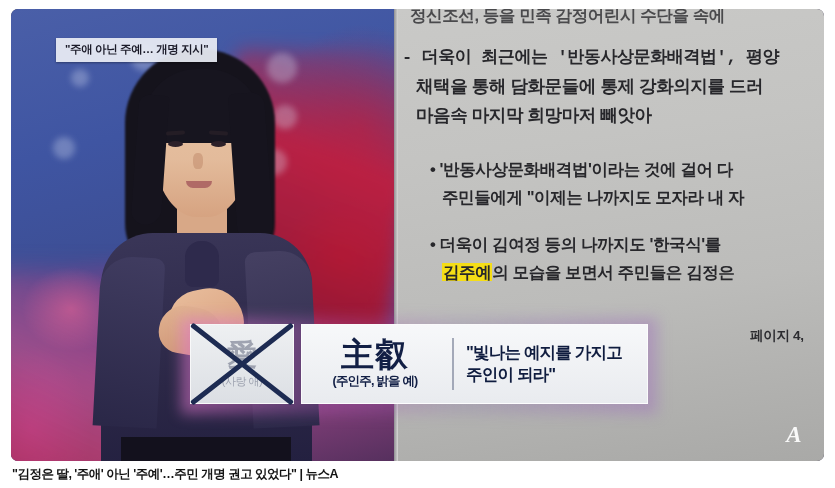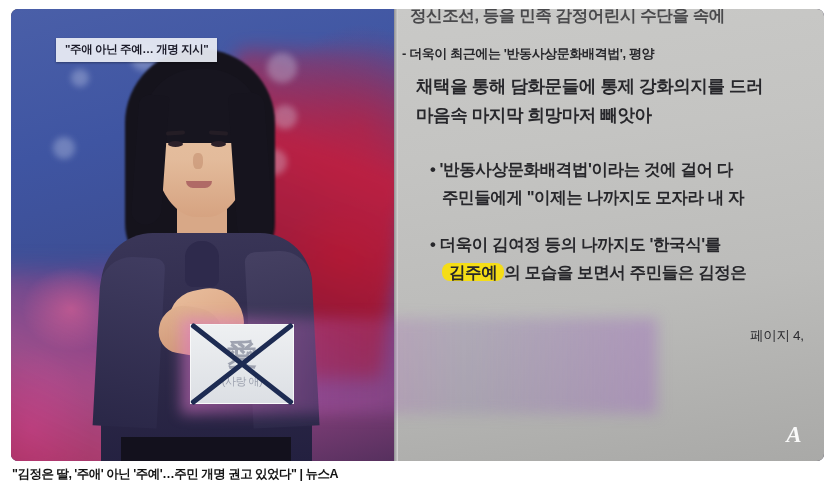--- a/index.html
+++ b/index.html
@@ -129,31 +129,31 @@
   }
   .doc-text{
     position:absolute; left:0; top:0; width:470px;
     color:#27272b;
     font-family:"Liberation Sans","DejaVu Sans",sans-serif;
     font-weight:bold;
     letter-spacing:-.4px;
   }
   .doc-line{ white-space:nowrap;text-align:right; }
   .l-cut{ position:absolute; left:12px; top:-4px; font-size:16.5px; opacity:.78; }
-  .l1 { position:absolute; left:4px;  top:36px; font-size:13px; }
+  .l1 { position:absolute; left:4px;  top:36px; font-size:17px;font-family:Liberation Mono, monospace; }
   .l2 { position:absolute; left:18px; top:65px; font-size:17.5px; }
   .l3 { position:absolute; left:18px; top:94px; font-size:17.5px; }
   .l4 { position:absolute; left:32px; top:150px; font-size:16.5px; }
   .l5 { position:absolute; left:44px; top:178px; font-size:16.5px; }
   .l6 { position:absolute; left:32px; top:225px; font-size:16.5px; }
   .l7 { position:absolute; left:44px; top:253px; font-size:16.5px; }
-  .hl{ background:#f5dd16; padding:0 7px;border-radius:8px; }
+  .hl{ background:#f5dd16; padding:0 1px; }
   .page-no{
     position:absolute; left:352px; top:318px;
-    font-size:13.5px; font-weight:normal; color:#2c2c30; letter-spacing:-.3px;
+    font-size:13.5px; font-weight:bold; color:#2c2c30; letter-spacing:-.3px;
   }
   .chanA-wm{
     position:absolute; left:258px; top:31px;
     color:rgba(255,255,255,.88);
     font-size:19px; font-weight:bold; font-style:italic;
     letter-spacing:-.8px;
     text-align:center;
     line-height:1;
     text-shadow:0 1px 2px rgba(0,0,0,.12);
   }
@@ -315,20 +315,31 @@
 
       <div class="cross-box">
         <div class="cross-han">愛</div>
         <div class="cross-read">(사랑 애)</div>
         <div class="cross-x">
           <span class="a"></span>
             <span class="b"></span>
         </div>
       </div>
 
+      <div class="banner-main">
+        <div class="hanja-block">
+          <div class="hanja">主叡</div>
+          <div class="hanja-read">(주인주, 밝을 예)</div>
+        </div>
+        <div class="vbar"></div>
+        <div class="quote-block">
+          <div>"빛나는 예지를 가지고</div>
+          <div>주인이 되라"</div>
+        </div>
+      </div>
     </div>
 
   </div>
 
   <div class="caption-bar">
     <div class="caption-text"><span>"김정은 딸, '주애' 아닌 '주예'…주민 개명 권고 있었다"</span><span class="caption-src"> | 뉴스A</span></div>
   </div>
 
 </div>
 

